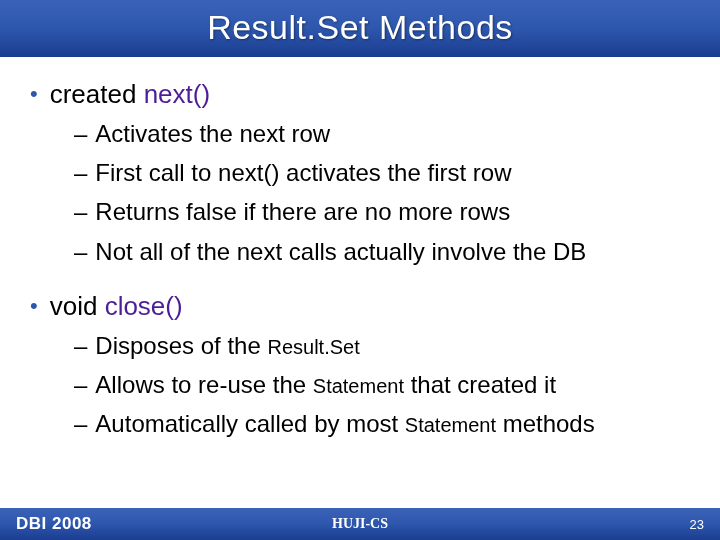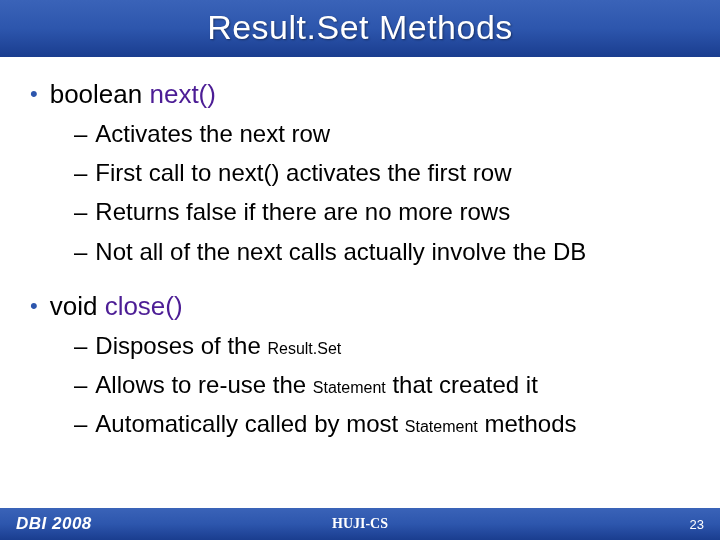--- a/index.html
+++ b/index.html
@@ -39,47 +39,47 @@
   .l2 {
     font-size: 24px;
     margin: 8px 0 8px 54px;
     display: flex;
     align-items: baseline;
   }
   .l2 .dash {
     margin-right: 8px;
   }
   .l2 .text { flex: 1; line-height: 1.3; }
-  .inline-code { font-size: 16px; }
+  .inline-code { font-size: 20px; }
   .footer {
     background: linear-gradient(to bottom, #3a63b8 0%, #2d56ad 50%, #1a3d8f 100%);
     color: #fff;
     display: flex;
     align-items: center;
     justify-content: space-between;
     padding: 6px 16px;
     font-size: 17px;
   }
-  .footer-left { font-weight: bold; font-style: italic; letter-spacing: 0.5px; }
+  .footer-left { font-weight: bold; letter-spacing: 0.5px; }
   .footer-center { position: absolute; left: 50%; transform: translateX(-50%); font-size: 14px; font-weight: bold; font-family: Liberation Serif, serif; }
   .footer-right { font-size: 13px; }
   .gap { height: 10px; }
 </style>
 </head>
 <body>
 
 <div class="slide">
   <div class="title-bar">Result.Set Methods</div>
 
   <div class="content">
 
     <div class="l1">
       <span class="bullet">•</span>
       <span class="text">
-        <span>boolean </span><span class="method-name">next()</span>
+        <span>created </span><span class="method-name">next()</span>
       </span>
     </div>
     <div class="l2">
         <span class="dash">–</span>
         <span class="text">Activates the next row</span>
       </div>
     <div class="l2">
         <span class="dash">–</span>
         <span class="text">First call to next() activates the first row</span>
       </div>

